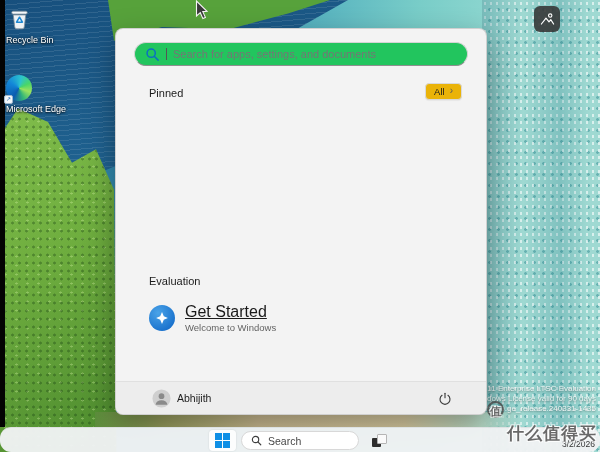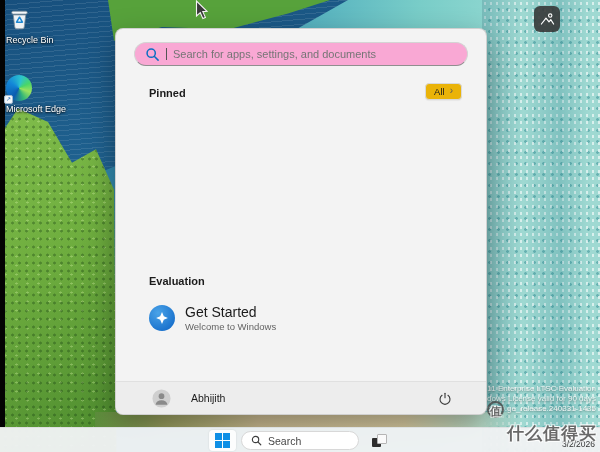--- a/index.html
+++ b/index.html
@@ -50,52 +50,52 @@
     background:conic-gradient(from 210deg,#0b5bb0,#1286d8 25%,#2cc3ce 45%,#49d668 60%,#9be25e 72%,#35b678 85%,#0b5bb0);}
   .edge-badge{position:absolute;left:-2px;bottom:-2px;width:9px;height:9px;border-radius:2px;
     background:#f4f8fb;border:1px solid #9db6cc;font-size:6px;line-height:7px;color:#0b5bb0;text-align:center;}
   .learn-sq{width:26px;height:26px;border-radius:6px;background:rgba(52,52,52,.88);
     display:flex;align-items:center;justify-content:center;}
 
   
   #start-menu{position:absolute;left:115px;top:28px;width:372px;height:387px;
     background:#f3f3f3;border:1px solid rgba(0,0,0,.14);border-radius:8px;
     box-shadow:0 12px 30px rgba(0,0,0,.35);z-index:4;}
-  .sm-search{position:absolute;left:18px;right:18px;top:13px;height:24px;background:#f9a8d4;
+  .sm-search{position:absolute;left:18px;right:18px;top:13px;height:24px;background:#22c55e;
     border:1px solid #d4d4d4;border-bottom-color:#8f8f8f;border-radius:12px;
     display:flex;align-items:center;padding:0 10px;gap:6px;}
   .sm-search .caret{width:1px;height:12px;background:#555;}
   .sm-search input{flex:1;border:none;outline:none;background:transparent;font-size:11px;color:#222;padding:0;}
   .sm-search input::placeholder{color:#757575;}
-  .sm-section-title{position:absolute;left:33px;font-size:11px;font-weight:bold;color:#1b1b1b;}
+  .sm-section-title{position:absolute;left:33px;font-size:11px;font-weight:normal;color:#1b1b1b;}
   #pinned-title{top:58px;}
   #recommended-title{top:246px;}
   .all-btn{position:absolute;right:24px;top:54px;display:flex;align-items:flex-start;gap:5px;
     background:#eab308;border:1px solid #d9d9d9;border-radius:4px;padding:2px 8px;
     font-size:9.5px;color:#1a1a1a;cursor:pointer;box-shadow:0 1px 1px rgba(0,0,0,.05);}
   .all-btn .chev{font-size:10px;color:#5a5a5a;line-height:9px;}
   .rec-item{position:absolute;left:26px;top:266px;width:170px;height:46px;border-radius:4px;
     display:flex;align-items:center;gap:10px;padding-left:7px;cursor:pointer;}
   .gs-icon{width:26px;height:26px;border-radius:50%;flex:0 0 auto;
     background:radial-gradient(circle at 35% 30%,#4aa3e8,#0a62c4);
     display:flex;align-items:center;justify-content:center;}
   .rec-txt{display:flex;flex-direction:column;gap:1px;}
-  .rec-title{font-size:14px;color:#1a1a1a;}
+  .rec-title{font-size:16px;color:#1a1a1a;text-decoration:underline;}
   .rec-sub{font-size:9.5px;color:#636363;}
   .sm-footer{position:absolute;left:0;right:0;bottom:0;height:33px;background:#ededed;
     border-top:1px solid #e0e0e0;border-radius:0 0 8px 8px;display:flex;align-items:center;}
-  .user-btn{display:flex;align-items:center;gap:20px;margin-left:33px;padding:3px 8px 3px 3px;
+  .user-btn{display:flex;align-items:center;gap:6px;margin-left:33px;padding:3px 8px 3px 3px;
     border-radius:4px;cursor:pointer;}
   .user-name{font-size:10.5px;color:#1c1c1c;}
   .power-btn{position:absolute;right:32px;top:8px;width:18px;height:18px;border:none;background:transparent;
     padding:0;cursor:pointer;display:flex;align-items:center;justify-content:center;border-radius:4px;}
 
   
   #taskbar{position:absolute;left:0;right:0;bottom:0;height:25px;
-    background:rgba(240,242,243,.97);border-top:1px solid rgba(0,0,0,.06);z-index:5;}
+    background:rgba(240,242,243,.97);border-top:1px solid rgba(0,0,0,.06);z-index:5;border-radius:11px;}
   .tb-start{position:absolute;left:209px;top:2px;width:27px;height:21px;border:none;border-radius:4px;
     background:rgba(255,255,255,.85);display:flex;align-items:center;justify-content:center;cursor:pointer;
     box-shadow:0 0 2px rgba(0,0,0,.12);}
   .tb-search{position:absolute;left:241px;top:3px;width:118px;height:19px;border-radius:10px;
     background:#fff;border:1px solid #d8d8d8;display:flex;align-items:center;gap:6px;padding:0 9px;cursor:pointer;}
   .tb-search span{font-size:10.5px;color:#474747;}
   .tb-taskview{position:absolute;left:366px;top:2px;width:27px;height:21px;border:none;background:transparent;
     border-radius:4px;cursor:pointer;}
   .tv-icon{position:relative;width:15px;height:13px;margin:0 auto;}
   .tv-back{position:absolute;left:0;bottom:0;width:9px;height:9px;background:#2e2e2e;border-radius:1px;}

